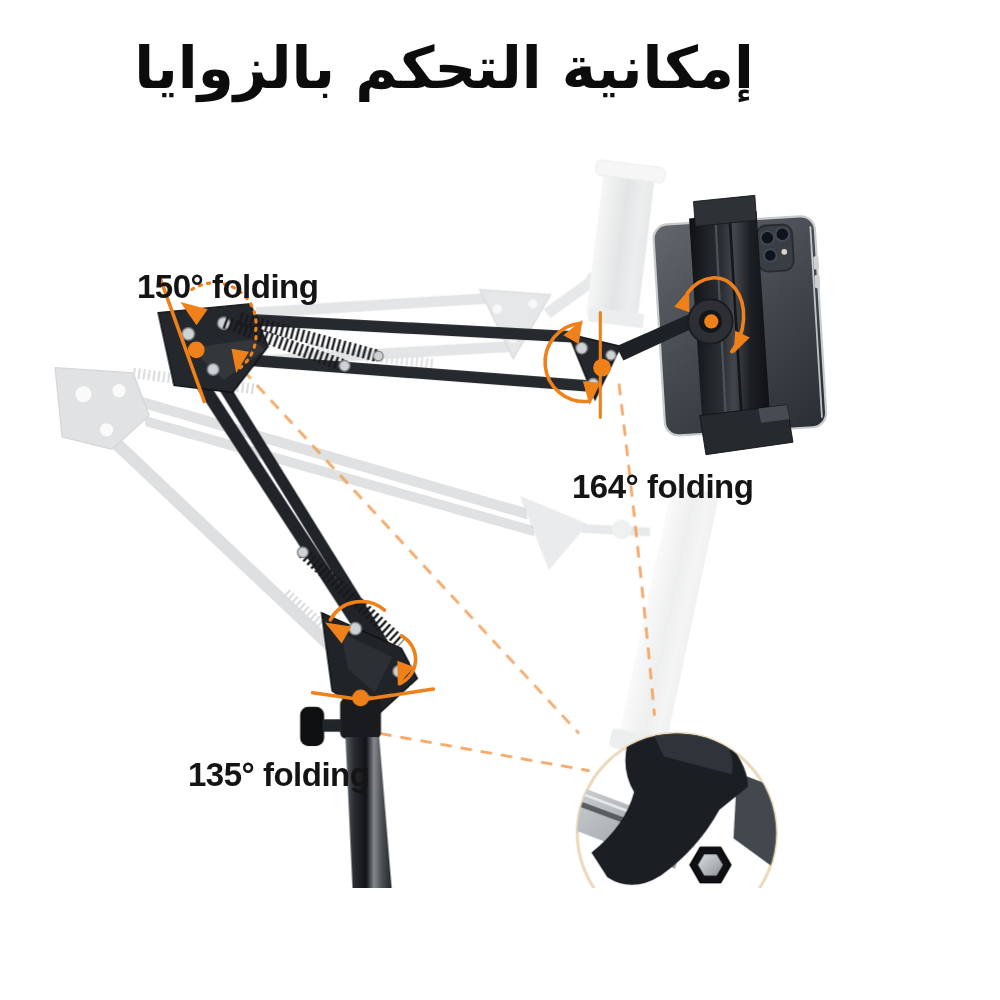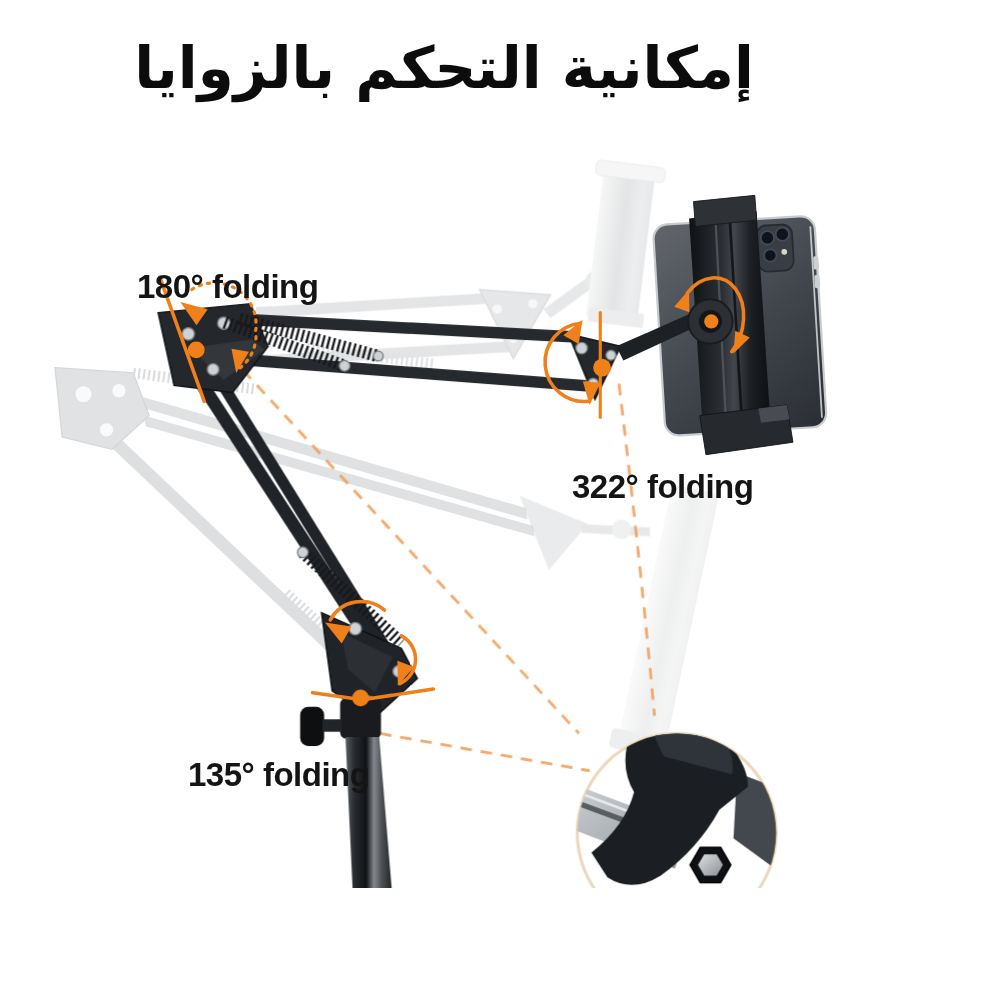--- a/index.html
+++ b/index.html
@@ -232,17 +232,17 @@
         <path d="M734,816 L806,820 Q844,860 842,886 L810,912 Q786,956 744,986 Q712,1006 684,988 L666,960 Q704,930 714,892 Q700,868 706,840 Z" fill="#1b1e22"></path>
         <path d="M734,816 L806,820 Q830,848 824,872 L748,852 Q738,836 734,816 Z" fill="#2f343a"></path>
         <polygon points="823,974 811.5,994 788.5,994 777,974 788.5,954 811.5,954" fill="#0e1013" stroke="#000000" stroke-width="1.5"></polygon>
         <polygon points="814,974 807,986 793,986 786,974 793,962 807,962" fill="url(#gHex)"></polygon>
       </g>
     </g>
   </svg>
 
   <div class="title">إمكانية التحكم بالزوايا</div>
 
-  <div class="fold-label lb-180">180° folding</div>
-  <div class="fold-label lb-225">322° folding</div>
+  <div class="fold-label lb-180">150° folding</div>
+  <div class="fold-label lb-225">164° folding</div>
   <div class="fold-label lb-135">135° folding</div>
 
 </div>
 
 </body></html>

